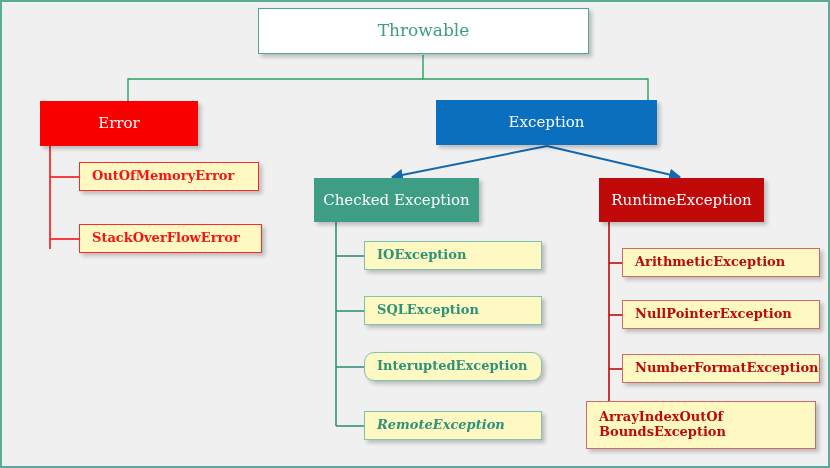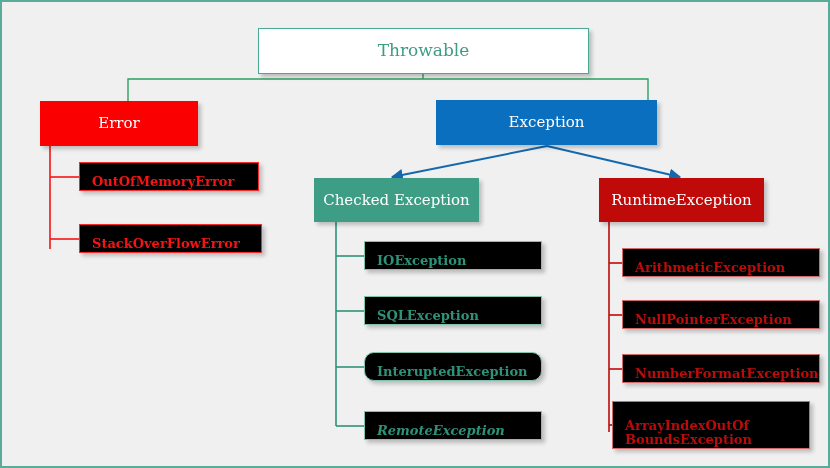--- a/index.html
+++ b/index.html
@@ -59,23 +59,22 @@
     text-align: center;
     font-weight: normal;
   }
   .fill-error   { background: #fa0000; border: 1px solid #fa0000; }
   .fill-exception { background: #0a6fbe; border: 1px solid #0a6fbe; }
   .fill-checked { background: #3e9e85; border: 1px solid #3e9e85; }
   .fill-runtime { background: #c00a0a; border: 1px solid #c00a0a; }
 
   
   .n-leaf {
-    background: #000000;
+    background: #fef9c3;
     justify-content: flex-start;
-    align-items: flex-end;
   }
   .n-leaf .label {
     font-size: 13px;
     font-weight: bold;
     text-align: left;
     padding-left: 12px;
   }
   .leaf-red    { border: 1px solid #fa2a2a; }
   .leaf-red .label { color: #f51414; }
   .leaf-teal   { border: 1px solid #7fc2ae; }
@@ -112,21 +111,21 @@
     <path fill="none" stroke="#2e9279" stroke-width="1.6" d="M 334 365 L 362 365"></path>
     <path fill="none" stroke="#2e9279" stroke-width="1.6" d="M 334 424 L 362 424"></path>
 
     <path fill="none" stroke="#bb0b0b" stroke-width="1.6" d="M 607 220 L 607 430"></path>
     <path fill="none" stroke="#bb0b0b" stroke-width="1.6" d="M 607 261 L 620 261"></path>
     <path fill="none" stroke="#bb0b0b" stroke-width="1.6" d="M 607 313 L 620 313"></path>
     <path fill="none" stroke="#bb0b0b" stroke-width="1.6" d="M 607 367 L 620 367"></path>
     <path fill="none" stroke="#bb0b0b" stroke-width="1.6" d="M 607 423 L 620 423"></path>
   </svg>
 
-  <div class="node n-root" style="left: 256px; top: 6px; width: 331px; height: 46px; margin-top: 20px;">
+  <div class="node n-root" style="left: 256px; top: 6px; width: 331px; height: 46px;">
     <span class="label">Throwable</span>
   </div>
 
   <div class="node n-fill fill-error" style="left: 38px; top: 99px; width: 158px; height: 45px;">
     <span class="label">Error</span>
   </div>
 
   <div class="node n-fill fill-exception" style="left: 434px; top: 98px; width: 221px; height: 45px;">
     <span class="label">Exception</span>
   </div>
@@ -168,17 +167,17 @@
   </div>
 
   <div class="node n-leaf leaf-dred" style="left: 620px; top: 298px; width: 198px; height: 29px;">
     <span class="label">NullPointerException</span>
   </div>
 
   <div class="node n-leaf leaf-dred" style="left: 620px; top: 352px; width: 198px; height: 29px;">
     <span class="label">NumberFormatException</span>
   </div>
 
-  <div class="node n-leaf leaf-dred" style="left: 610px; top: 399px; width: 198px; height: 48px;">
+  <div class="node n-leaf leaf-dred" style="left: 584px; top: 399px; width: 230px; height: 48px;">
     <span class="label">ArrayIndexOutOf<br>BoundsException</span>
   </div>
 
 </div>
 
 </body></html>

